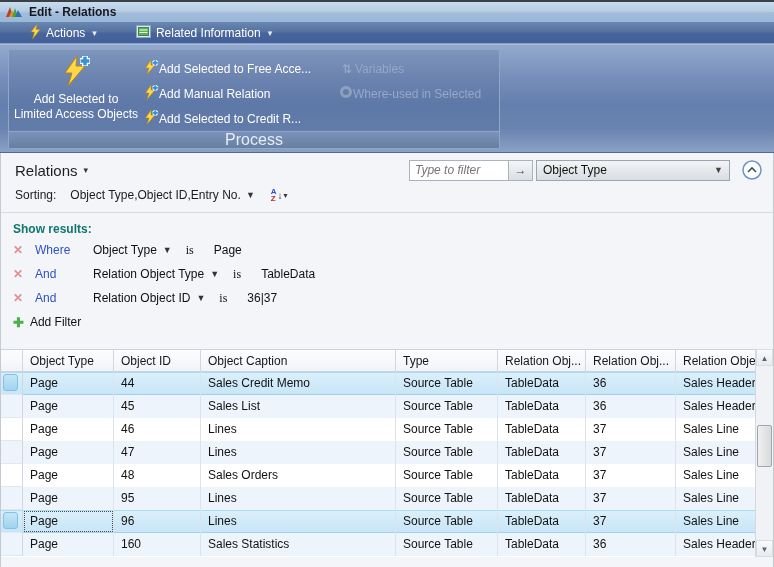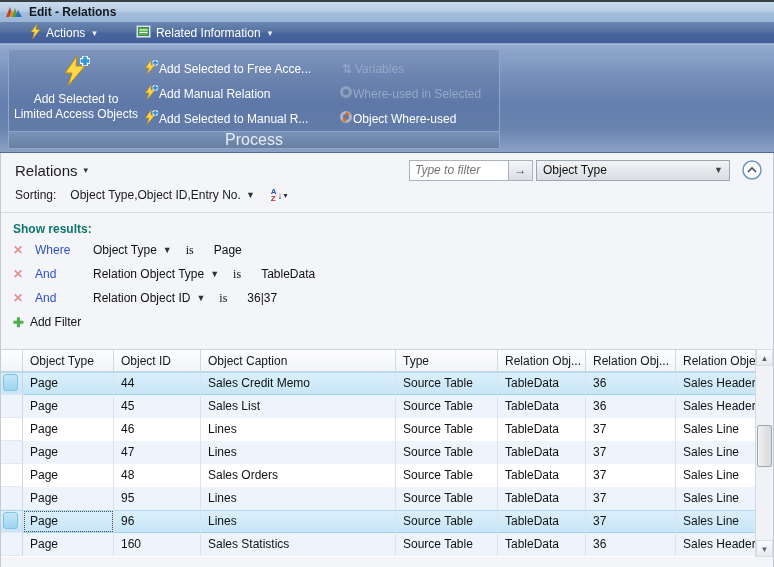--- a/index.html
+++ b/index.html
@@ -181,45 +181,35 @@
                 <g stroke="#ffffff" stroke-width="3.6">
                     <line x1="12.3" y1="1" x2="12.3" y2="6.6"></line>
                     <line x1="9.5" y1="3.8" x2="15.1" y2="3.8"></line>
                   </g>
                 <g stroke="#2e93dc" stroke-width="2">
                     <line x1="12.3" y1="1.3" x2="12.3" y2="6.3"></line>
                     <line x1="9.8" y1="3.8" x2="14.8" y2="3.8"></line>
                   </g>
               </svg>
             </span>
-            <span>Add Selected to Manual R...</span>
+            <span>Add Selected to Credit R...</span>
           </div>
         </div>
         <div class="rb-col right">
           <div class="rb-item disabled">
             <span class="txticon">⇅</span>
             <span>Variables</span>
           </div>
           <div class="rb-item disabled">
             <span>
               <svg width="14" height="14" viewBox="0 0 14 14">
                   <circle cx="7" cy="7" r="4.5" fill="none" stroke="#b9c3d4" stroke-width="3"></circle>
                 </svg>
             </span>
             <span>Where-used in Selected</span>
-          </div>
-          <div class="rb-item">
-            <span>
-              <svg width="14" height="14" viewBox="0 0 14 14">
-                <circle cx="7" cy="7" r="4.5" fill="none" stroke="#aeb6c0" stroke-width="3"></circle>
-                <path d="M7 1.5 L11 4 L7 6.5 Z" fill="#e0661c"></path>
-                <path d="M7 12.5 L3 10 L7 7.5 Z" fill="#e0661c"></path>
-              </svg>
-            </span>
-            <span>Object Where-used</span>
           </div>
         </div>
       </div>
       <div class="pg-label">Process</div>
     </div>
   </div>
 
   <div class="content">
 
     <div class="pane-header">

